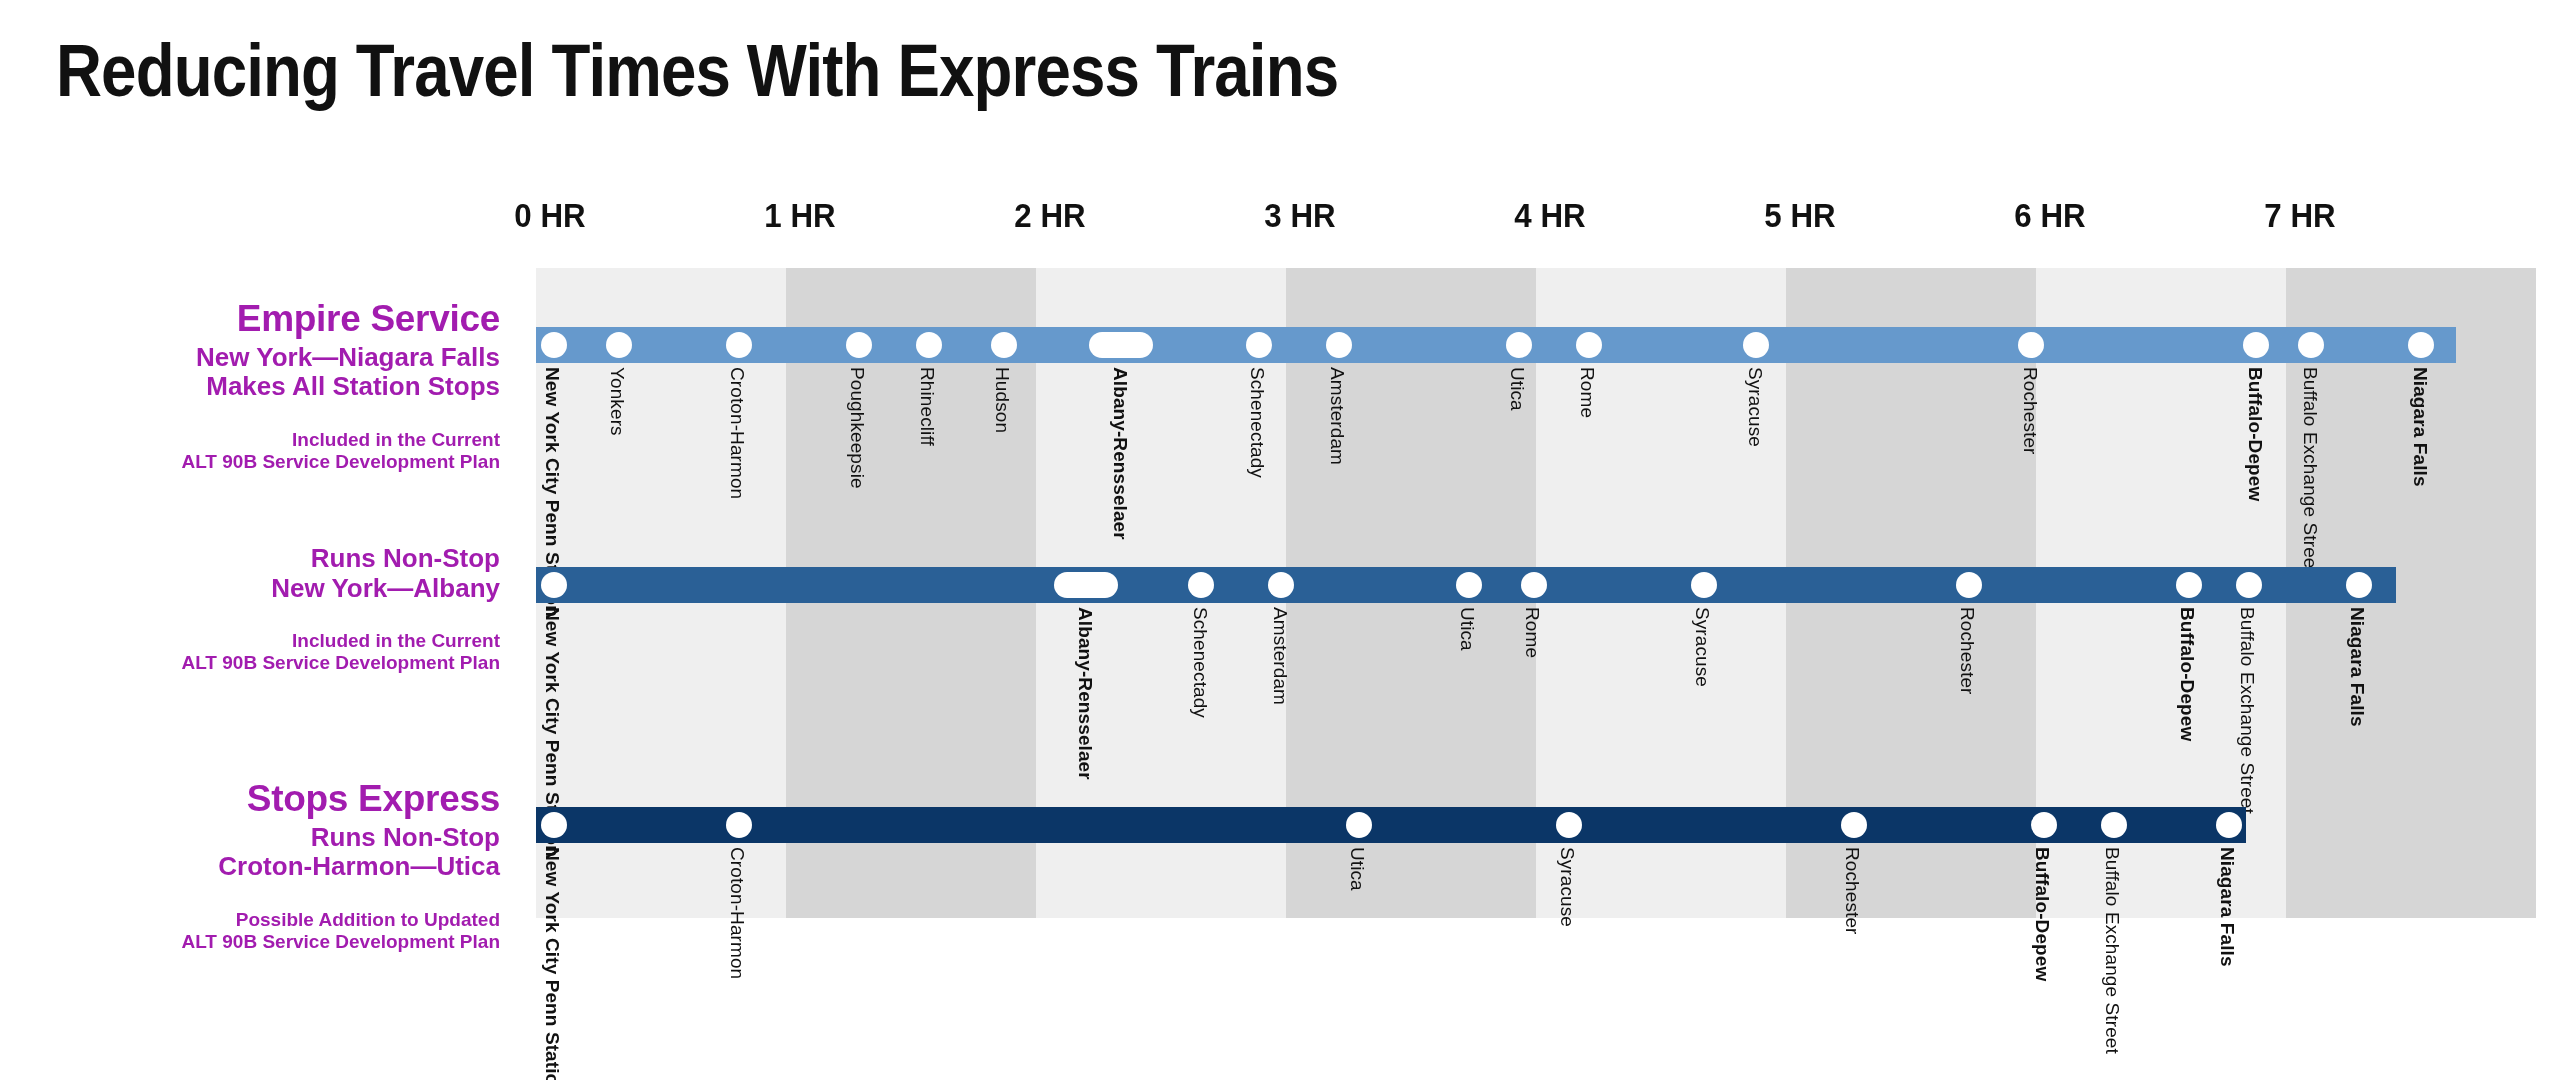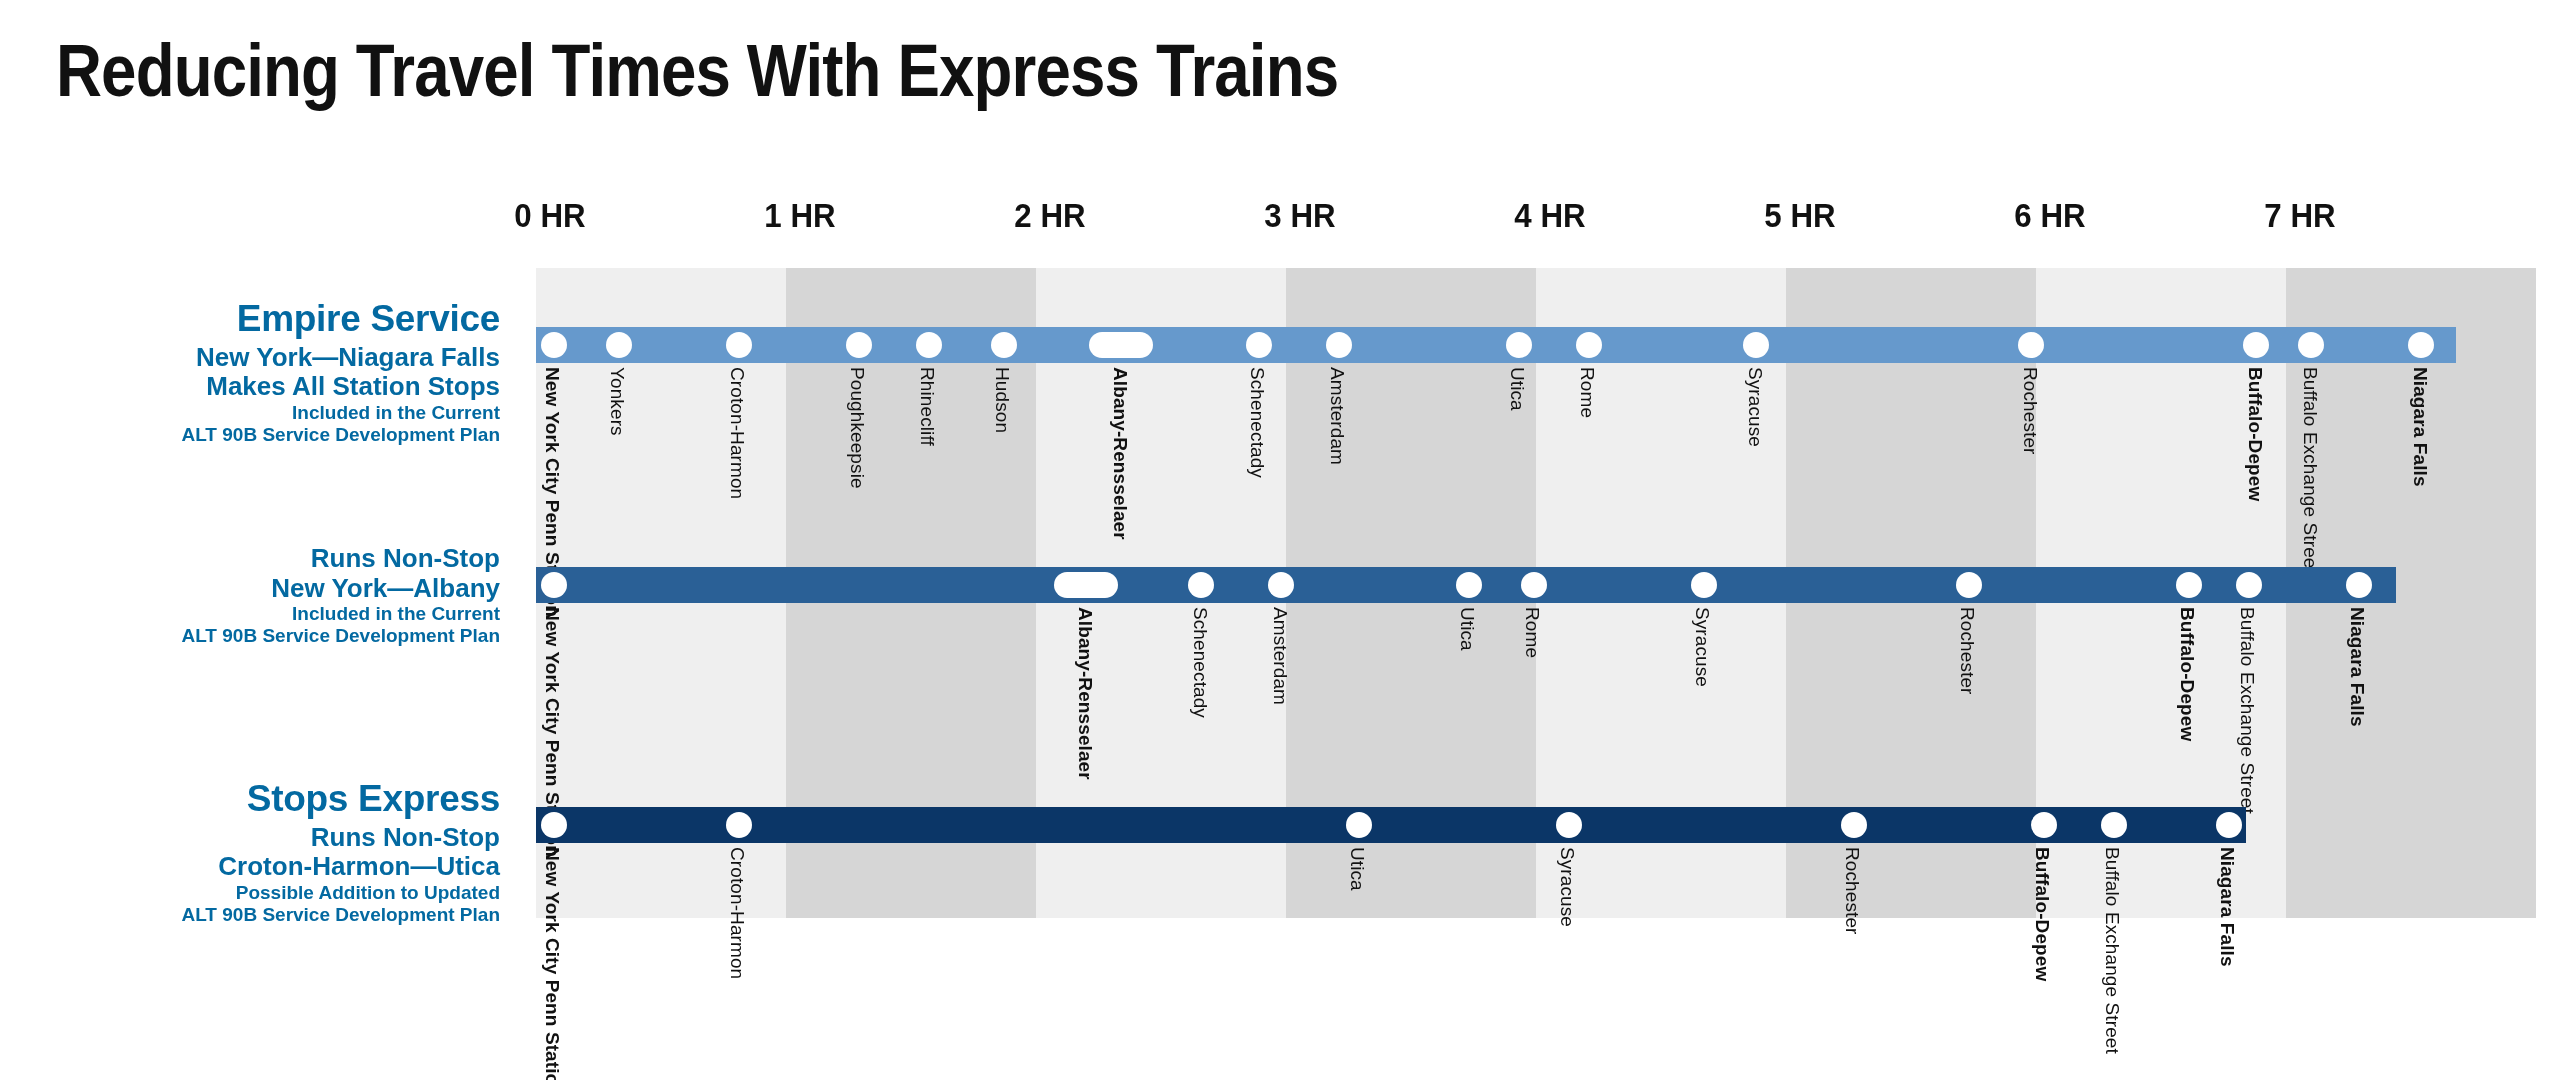--- a/index.html
+++ b/index.html
@@ -45,40 +45,40 @@
     white-space:nowrap;
     transform:translateX(-50%) scaleX(0.92);
   }
 
   
   .row-labels{
     position:absolute;
     left:0;
     width:500px;
     text-align:right;
-    color:#0369a1;
+    color:#a21caf;
   }
   .svc-name{
     font-size:37px;
     font-weight:bold;
     line-height:1.05;
     white-space:nowrap;
     letter-spacing:-0.3px;
   }
   .svc-sub{
     font-size:26px;
     font-weight:bold;
     line-height:1.14;
     margin-top:4px;
   }
   .svc-note{
     font-size:19px;
     font-weight:bold;
     line-height:1.17;
-    margin-top:0;
+    margin-top:27px;
   }
 
   
   .bar{
     position:absolute;
     height:36px;
     border-radius:0;
   }
   .stop{
     position:absolute;

